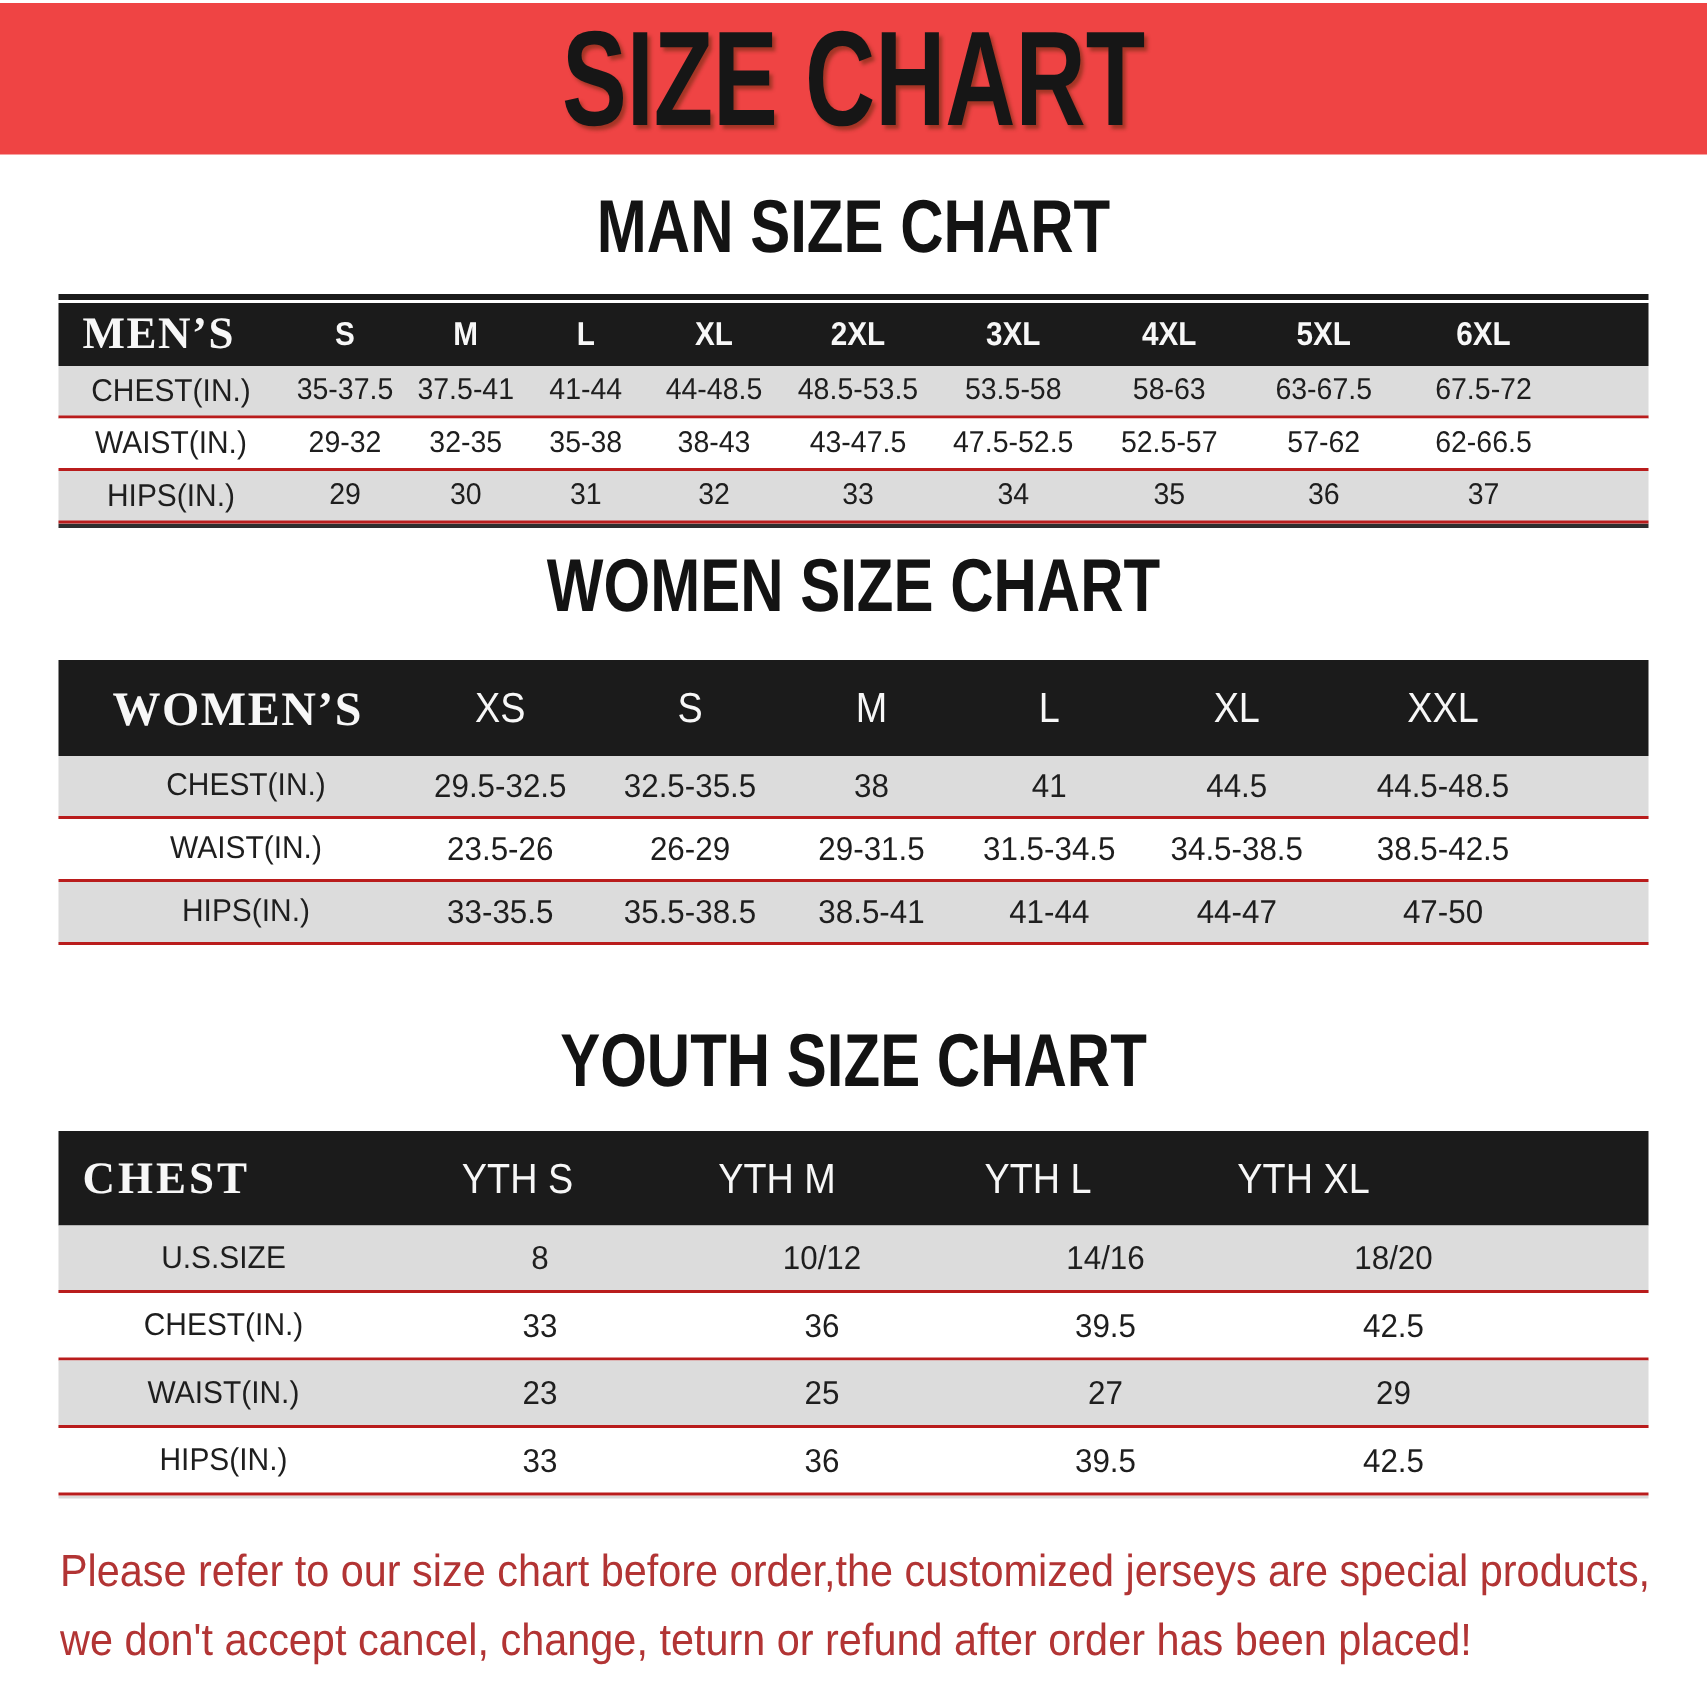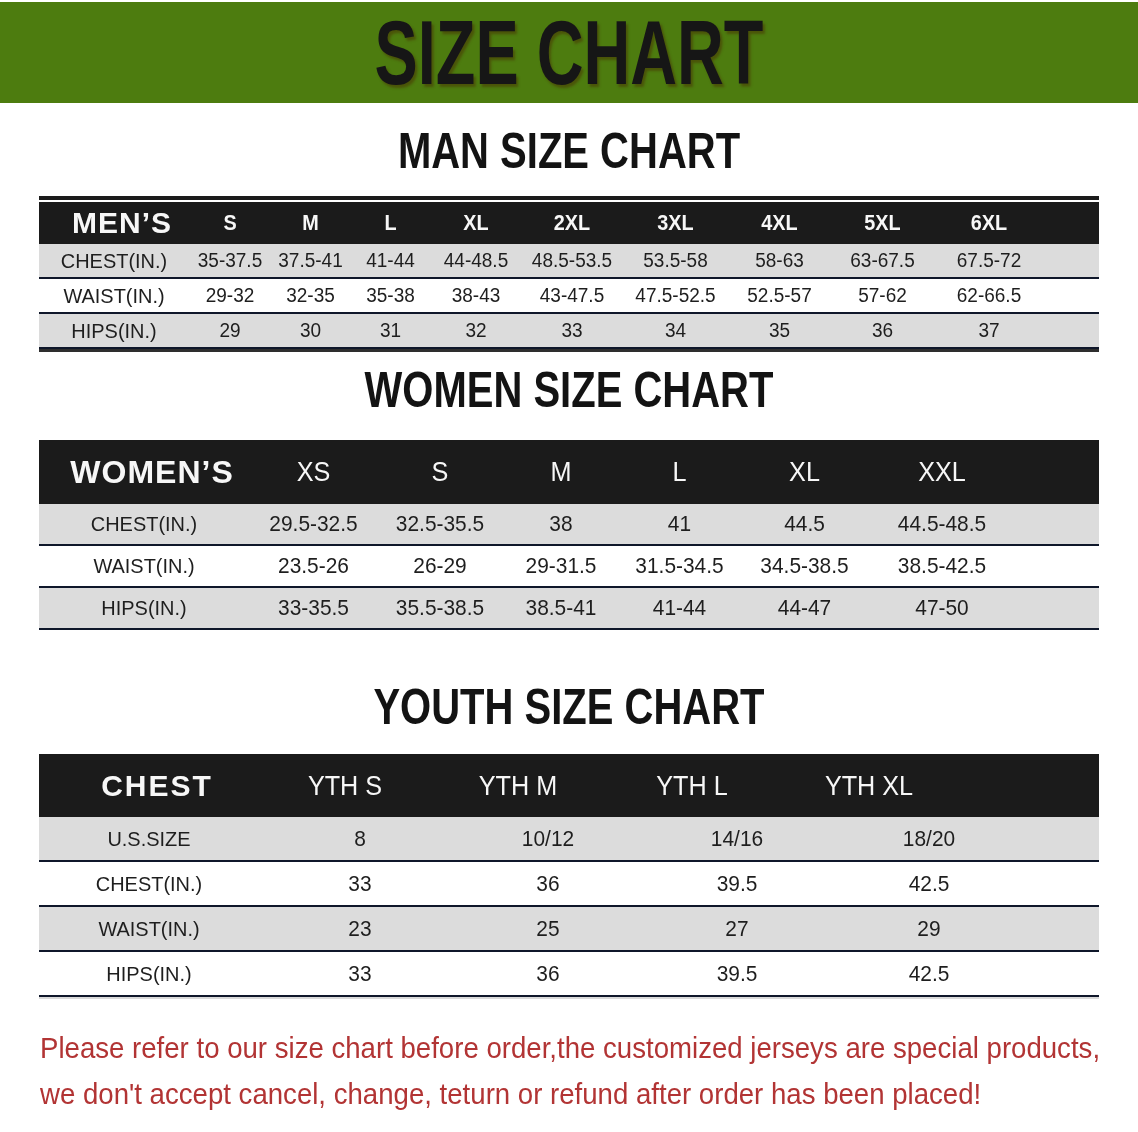--- a/index.html
+++ b/index.html
@@ -9,21 +9,21 @@
     width: 1138px;
     height: 1132px;
     overflow: hidden;
     font-family: "Liberation Sans", "DejaVu Sans", sans-serif;
   }
 
   
   .banner {
     margin-top: 2px;
     height: 101px;
-    background: #4d7c0f;
+    background: #ef4444;
     display: flex;
     align-items: center;
     justify-content: center;
   }
   .banner-title {
     margin: 0;
     font-size: 90px;
     line-height: 1;
     font-weight: 800;
     color: #161616;
@@ -50,42 +50,43 @@
   
   .size-table { width: 1060px; margin: 0 auto; }
   .sec-men   .size-table { margin-top: 21px; border-bottom: 3px solid #2e2e2e; }
   .sec-women .size-table { margin-top: 26px; }
   .sec-youth .size-table { margin-top: 23px; border-bottom: 2px solid #dadada; }
 
   .top-rule { height: 4px; background: #1b1b1b; margin-bottom: 2px; }
 
   .row { display: grid; align-items: center; }
   .sec-men   .row { grid-template-columns: 150px 82px 79px 81px 90px 102px 105px 103px 103px 110px 55px; }
-  .sec-women .row { grid-template-columns: 210px 129px 124px 118px 119px 131px 144px 85px; }
+  .sec-women .row { grid-template-columns: 210px 129px 124px 118px 119px 131px 144px 85px; padding-left: 20px; }
   .sec-youth .row { grid-template-columns: 220px 172px 174px 174px 180px 140px; }
 
   .header-row { background: #1b1b1b; color: #f7f7f7; }
   .sec-men   .header-row { height: 42px; }
   .sec-women .header-row { height: 64px; }
   .sec-youth .header-row { height: 63px; }
 
-  .data-row { box-sizing: border-box; border-bottom: 2px solid #0f172a; color: #1e1e1e; }
+  .data-row { box-sizing: border-box; border-bottom: 2px solid #b91c1c; color: #1e1e1e; }
   .data-row.shaded { background: #dcdcdc; }
   .data-row.plain  { background: #ffffff; }
   .sec-men   .data-row { height: 35px; font-size: 20px; }
   .sec-women .data-row { height: 42px; font-size: 22px; }
   .sec-youth .data-row { height: 45px; font-size: 22px; gap: 15px; }
 
   .cell { text-align: center; white-space: nowrap; }
 
   .group-label {
-    text-align: center;
+    text-align: left;
     padding-left: 16px;
     font-weight: 800;
     letter-spacing: 1px;
+    font-family: Liberation Serif, serif;
   }
   .sec-men   .group-label { font-size: 30px; }
   .sec-women .group-label { font-size: 32px; }
   .sec-youth .group-label { font-size: 30px; letter-spacing: 2px; }
 
   .col-head { font-weight: 600; transform: scaleX(0.9); }
   .sec-men   .col-head { font-size: 22px; }
   .sec-women .col-head { font-size: 28px; font-weight: 500; }
   .sec-youth .col-head { font-size: 28px; font-weight: 500; }
 

